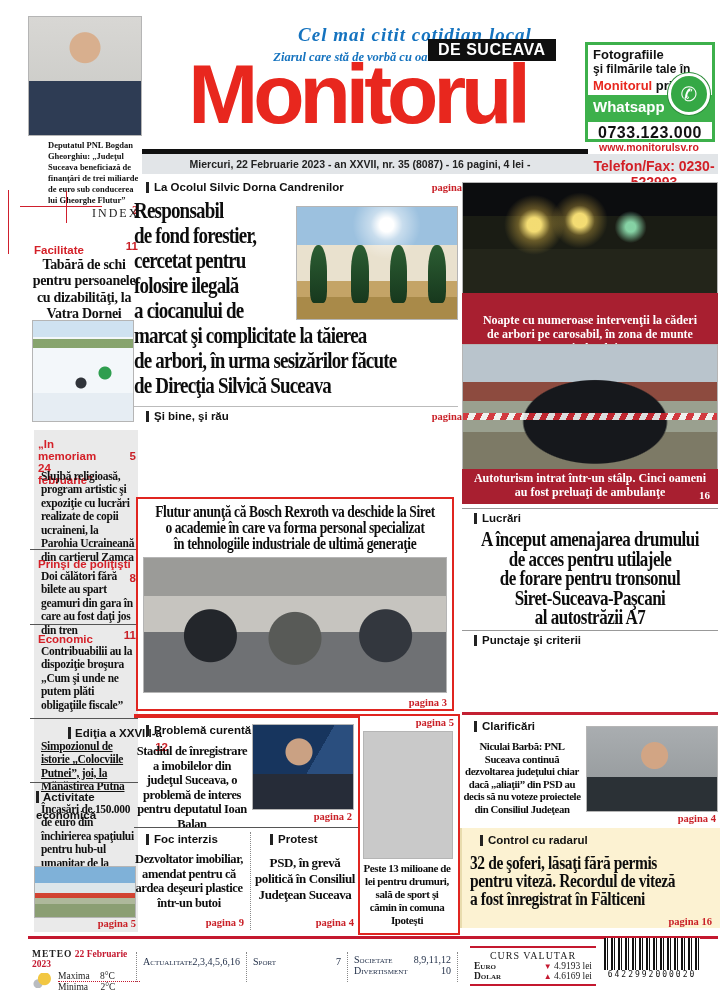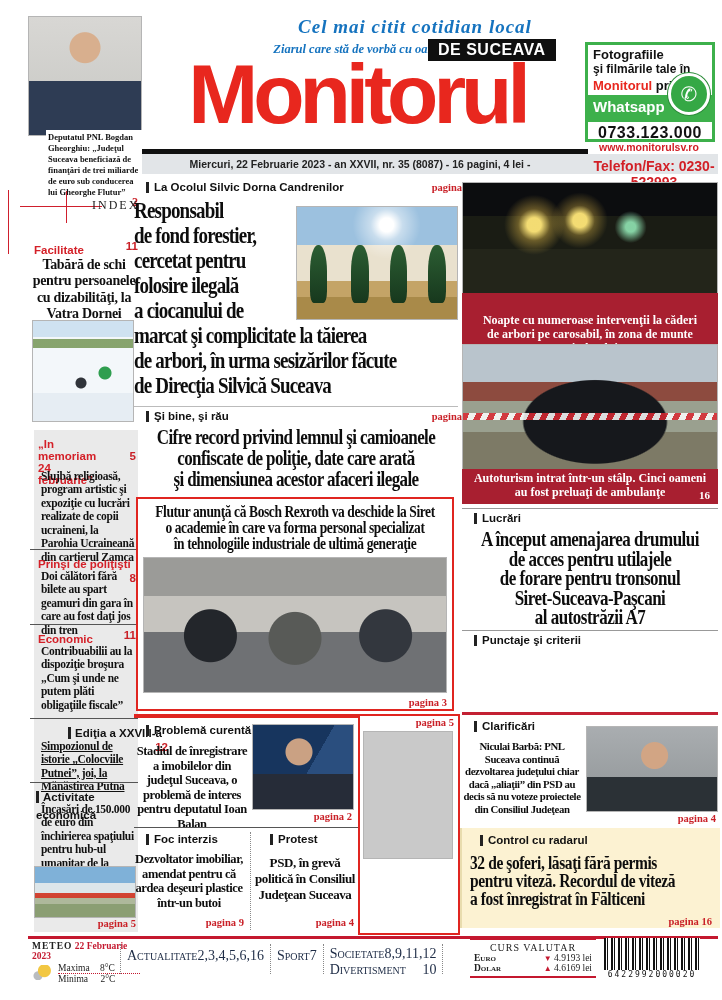--- a/index.html
+++ b/index.html
@@ -1,19 +1,19 @@
 <!DOCTYPE html>
 <html><head>
 <meta charset="utf-8">
 <style>
   html,body{margin:0;padding:0;background:#fff;}
   .page{position:relative;width:722px;height:1000px;background:#fff;overflow:hidden;
         font-family:"Liberation Sans",sans-serif;color:#111;}
   .abs{position:absolute;}
-  .serif{font-family:"Liberation Serif",serif;}
+  .serif{font-family:"Liberation Serif",serif;margin-top:8px;}
   .hl{font-family:"Liberation Serif",serif;font-weight:bold;color:#0d0d0d;letter-spacing:-0.4px;}
   .cond{display:block;transform:scaleY(1.22);transform-origin:50% 50%;white-space:nowrap;}
   .kick{display:flex;align-items:center;font-weight:bold;font-size:11.5px;color:#111;margin-left:12px;}
   .kick .kbar{width:3px;height:11px;background:#222;margin-right:5px;flex:none;}
   .kick .klabel{flex:1;text-align:left;}
   .pagref{color:#c92027;font-family:"Liberation Serif",serif;font-weight:bold;font-size:10.5px;}
   .rednum{color:#c92027;font-weight:bold;}
   .photo{position:absolute;background:#c9c9c9;border:1px solid #b5b5b5;}
   .redcap{position:absolute;background:#a81f30;color:#fff;text-align:center;
           font-family:"Liberation Serif",serif;font-weight:bold;}
@@ -175,25 +175,20 @@
     <span class="tree" style="left:58%;"></span>
     <span class="tree" style="left:82%;"></span>
   </div>
 
   <div class="hline" style="left:134px;top:406px;width:324px;background:#bbb;"></div>
   <div class="abs kick" style="left:134px;top:410px;width:324px;">
     <span class="kbar"></span>
     <span class="klabel">Şi bine, şi rău</span>
     <span class="pagref">pagina 8</span>
   </div>
-  <div class="abs hl" style="left:134px;top:427px;width:324px;text-align:center;font-size:17px;line-height:21px;letter-spacing:-0.6px;">
-    <span class="cond">Cifre record privind lemnul şi camioanele</span>
-    <span class="cond">confiscate de poliţie, date care arată</span>
-    <span class="cond">şi dimensiunea acestor afaceri ilegale</span>
-  </div>
 
   <div class="abs" style="left:136px;top:497px;width:314px;height:210px;border:2px solid #e02520;background:#fff;">
     <div class="hl" style="margin:5px 2px 0 2px;text-align:center;font-size:13.5px;line-height:16px;letter-spacing:-0.4px;">
       <span class="cond">Flutur anunţă că Bosch Rexroth va deschide la Siret</span>
       <span class="cond">o academie în care va forma personal specializat</span>
       <span class="cond">în tehnologiile industriale de ultimă generaţie</span>
     </div>
     <div class="photo ph-grp" style="left:5px;top:58px;width:302px;height:134px;"></div>
     <div class="abs pagref" style="right:5px;bottom:1px;">pagina 3</div>
   </div>
@@ -221,20 +216,21 @@
   <div class="abs kick" style="left:258px;top:833px;width:96px;">
     <span class="kbar"></span>
     <span class="klabel">Protest</span>
   </div>
   <div class="abs hl" style="left:254px;top:855px;width:102px;text-align:center;font-size:13px;line-height:16px;">PSD, în grevă politică în Consiliul Judeţean Suceava</div>
   <div class="abs pagref" style="left:254px;top:917px;width:100px;text-align:right;">pagina 4</div>
 
   <div class="abs" style="left:358px;top:714px;width:98px;height:217px;border:2px solid #e02520;background:#fff;">
     <div class="pagref" style="text-align:right;padding:1px 4px 0 0;">pagina 5</div>
     <div class="photo ph-must" style="left:3px;top:15px;width:88px;height:126px;"></div>
+    <div class="hl" style="position:absolute;left:2px;top:146px;width:90px;text-align:center;font-size:11px;line-height:13px;">Peste 13 milioane de lei pentru drumuri, sală de sport şi cămin în comuna Ipoteşti</div>
   </div>
 
   <div class="photo ph-night" style="left:462px;top:182px;width:254px;height:110px;"></div>
   <div class="redcap" style="left:462px;top:293px;width:256px;height:45px;font-size:12px;line-height:14px;padding-top:20px;">
     <div>Noapte cu numeroase intervenţii la căderi</div>
     <div>de arbori pe carosabil, în zona de munte</div>
     <div>a judeţului</div>
     <span class="abs" style="right:8px;bottom:2px;font-size:11px;">16</span>
   </div>
 
@@ -303,21 +299,21 @@
         <span>Maxima</span>
         <span style="margin-left:8px;">8°C</span>
       </div>
       <div>
         <span>Minima</span>
         <span style="margin-left:10px;">2°C</span>
       </div>
     </div>
   </div>
 
-  <div class="abs serif" style="left:120px;top:944px;width:322px;height:30px;display:flex;font-size:14px;color:#1d2b45;font-variant:small-caps;">
+  <div class="abs serif" style="left:136px;top:944px;width:322px;height:30px;display:flex;font-size:10px;color:#1d2b45;font-variant:small-caps;">
     <div style="flex:1;border-left:1px dotted #888;border-right:1px dotted #888;padding:4px 6px;display:flex;justify-content:space-between;">
       <span>Actualitate</span>
       <span>2,3,4,5,6,16</span>
     </div>
     <div style="flex:1;border-right:1px dotted #888;padding:4px 6px;display:flex;justify-content:space-between;">
       <span>Sport</span>
       <span>7</span>
     </div>
     <div style="flex:1.1;border-right:1px dotted #888;padding:2px 6px;">
       <div style="display:flex;justify-content:space-between;">

